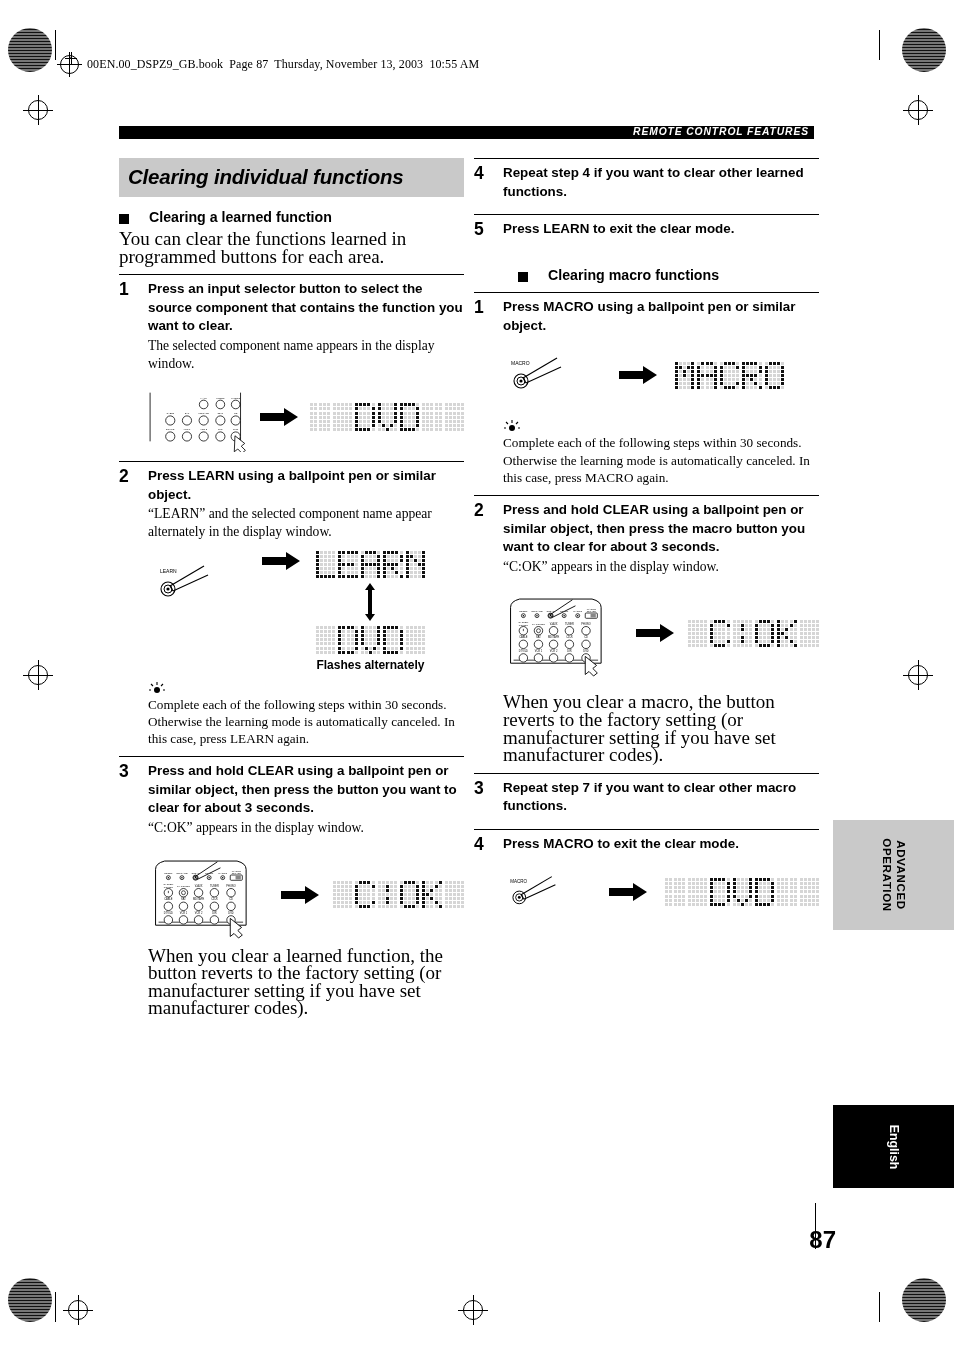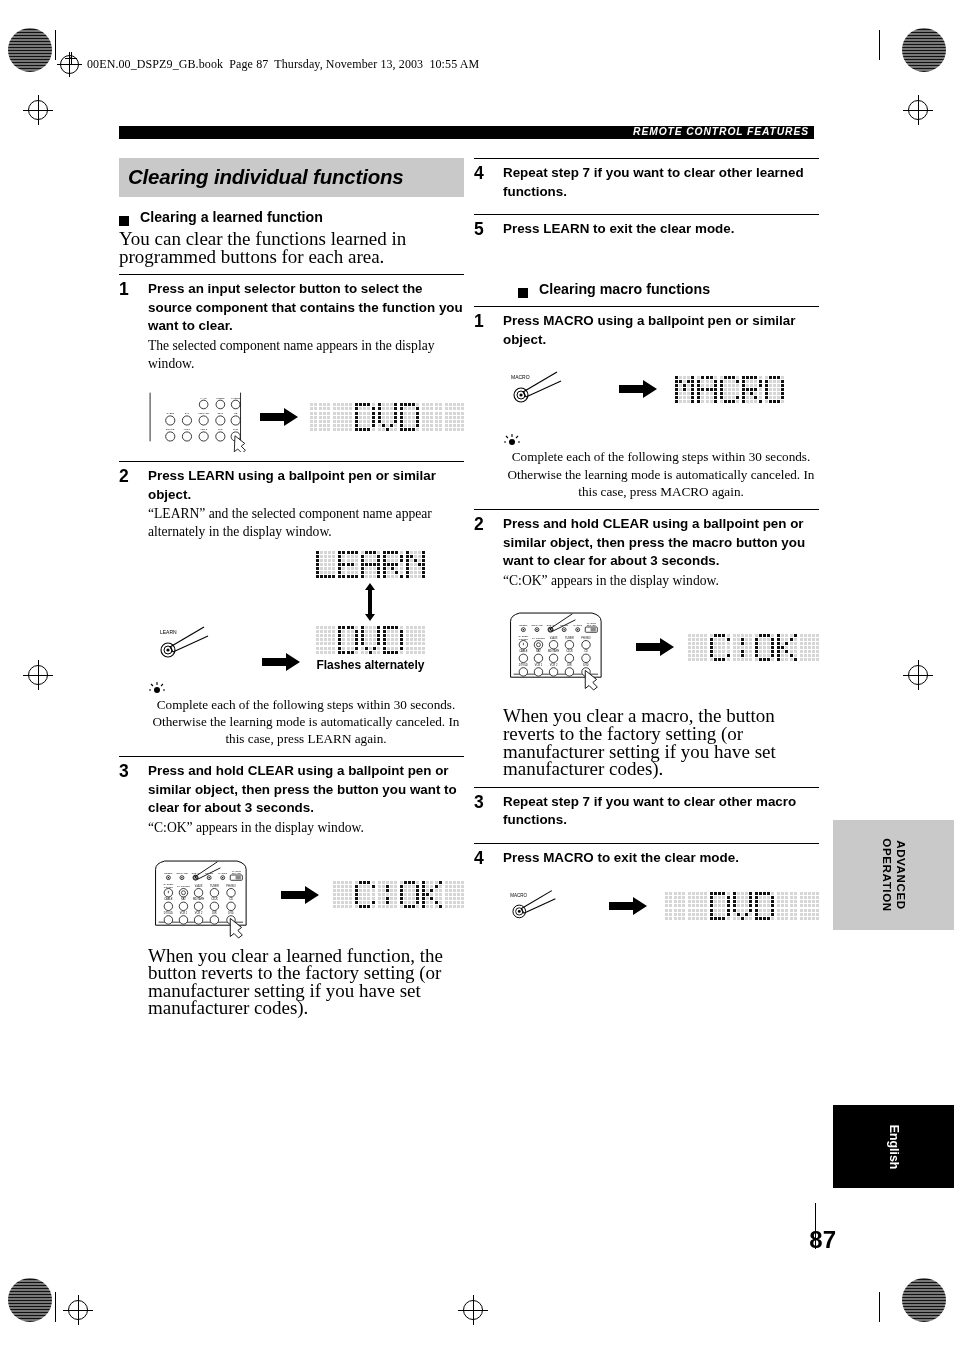--- a/index.html
+++ b/index.html
@@ -55,21 +55,21 @@
   .sec-title{
     background:#c9c9c9;width:345px;box-sizing:border-box;
     padding:7px 16px 8px 9px;margin-bottom:11px;
   }
   .sec-title span{
     font-family:"Liberation Sans",sans-serif;
     font-weight:bold;font-style:italic;font-size:20.5px;letter-spacing:-.2px;
   }
 
   
-  .subhead{display:flex;align-items:center;gap:11px;margin:0 0 3px 0;}
+  .subhead{display:flex;align-items:flex-start;gap:20px;margin:0 0 3px 0;}
   .subhead .sq{width:10px;height:10px;background:#000;margin-top:6px;flex:0 0 auto;}
   .subhead .t{
     font-family:"Liberation Sans",sans-serif;font-weight:bold;font-size:14.2px;
     line-height:19px;
   }
 
   .body-p{font-size:19px;line-height:17.6px;margin:0 0 2px 0;}
 
   
   .step{border-top:1.6px solid #000;padding-top:5px;margin-top:9px;}
@@ -79,21 +79,21 @@
     font-family:"Liberation Sans",sans-serif;font-weight:bold;font-size:17.5px;
     width:29px;flex:0 0 29px;line-height:19px;
   }
   .step-txt{
     font-family:"Liberation Sans",sans-serif;font-weight:bold;font-size:13.4px;
     line-height:18.6px;flex:1;
   }
   .step-sub{margin:1px 0 0 29px;font-size:13.6px;line-height:17.6px;}
 
   
-  .tip{margin:9px 0 0 29px;text-align:center;}
+  .tip{margin:9px 0 0 29px;}
   .tip .glyph{position:relative;height:14px;width:22px;margin-bottom:1px;}
   .tip .glyph svg{position:absolute;left:0;top:0;}
   .tip p{margin:0;font-size:13.2px;line-height:17.2px;}
 
   
   .fig{position:relative;margin:10px 0 0 29px;}
   .fig-row{display:flex;align-items:center;}
   .arrow{flex:0 0 auto;}
 
   
@@ -503,21 +503,21 @@
     </div>
 
     <div class="step">
       <div class="step-row">
         <div class="step-num">2</div>
         <div class="step-txt">Press LEARN using a ballpoint pen or similar object.</div>
       </div>
       <div class="step-sub">“LEARN” and the selected component name appear alternately in the display window.</div>
 
       <div class="fig">
-        <div class="fig-row" style="align-items:flex-end;">
+        <div class="fig-row" style="align-items:flex-start;">
           <svg width="100" height="60" viewBox="0 0 100 60">
             <text class="rbtn-label" x="12" y="22" style="font-size:5px">LEARN</text>
             <circle cx="20" cy="38" r="7" fill="#fff" stroke="#000" stroke-width="1.1"></circle>
             <circle cx="20" cy="38" r="4" fill="#fff" stroke="#000" stroke-width="1"></circle>
             <circle cx="20" cy="38" r="1.6" fill="#000"></circle>
             <path d="M22 35 L56 15" stroke="#000" stroke-width="1.2" fill="none"></path>
             <path d="M25 40 L60 24" stroke="#000" stroke-width="1.2" fill="none"></path>
             <path d="M22 35 L25 40" stroke="#000" stroke-width="1.2" fill="none"></path>
           </svg>
 
@@ -1231,32 +1231,32 @@
 
       <p class="body-p" style="margin:4px 0 0 29px;">When you clear a learned function, the button reverts to the factory setting (or manufacturer setting if you have set manufacturer codes).</p>
     </div>
   </div>
 
   <div class="col col-right">
 
     <div class="step nohr" style="border-top:1.6px solid #000;margin-top:0;">
       <div class="step-row">
         <div class="step-num">4</div>
-        <div class="step-txt">Repeat step 7 if you want to clear other learned functions.</div>
+        <div class="step-txt">Repeat step 4 if you want to clear other learned functions.</div>
       </div>
     </div>
 
     <div class="step" style="margin-top:13px;">
       <div class="step-row">
         <div class="step-num">5</div>
         <div class="step-txt">Press LEARN to exit the clear mode.</div>
       </div>
     </div>
 
-    <div class="subhead" style="margin-top:41px;padding-left:44px;">
+    <div class="subhead" style="margin-top:27px;padding-left:44px;">
       <div class="sq"></div>
       <div class="t">Clearing macro functions</div>
     </div>
 
     <div class="step" style="margin-top:7px;">
       <div class="step-row">
         <div class="step-num">1</div>
         <div class="step-txt">Press MACRO using a ballpoint pen or similar object.</div>
       </div>
 

